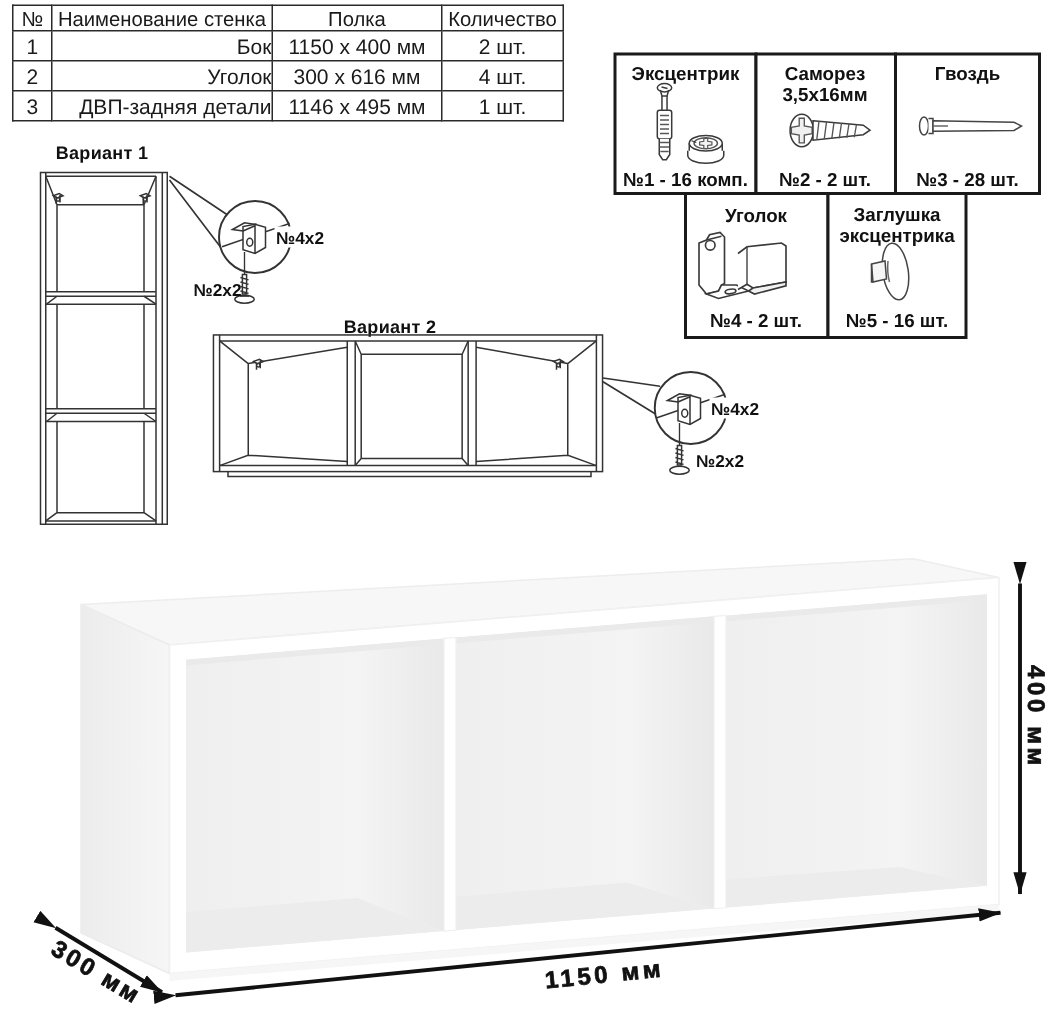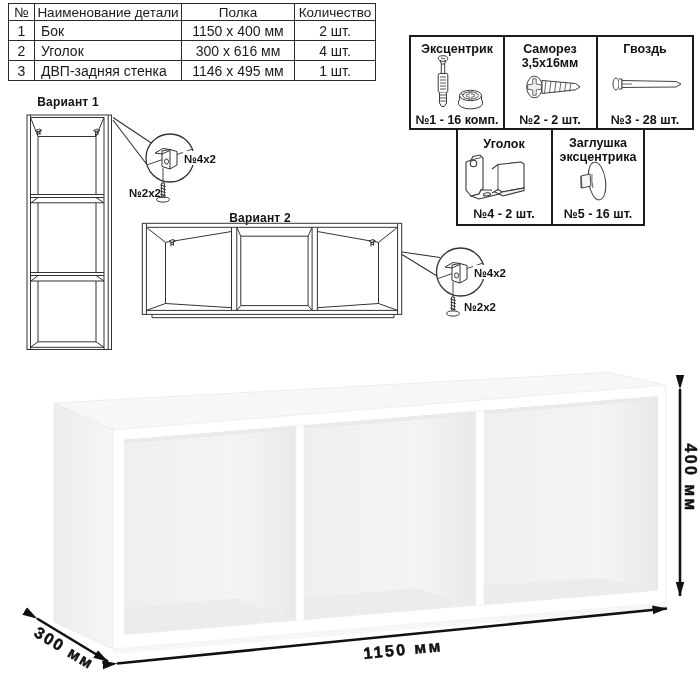--- a/index.html
+++ b/index.html
@@ -2,54 +2,54 @@
 <html><head>
 <meta charset="utf-8">
 <style>
   html,body{margin:0;padding:0;background:#fff;}
   body{width:700px;height:690px;position:relative;font-family:"Liberation Sans",sans-serif;overflow:hidden;}
   #cv{position:absolute;left:0;top:0;}
   table.parts{position:absolute;left:8px;top:3px;border-collapse:collapse;table-layout:fixed;font-size:14px;color:#1a1a1a;}
   table.parts td,table.parts th{border:1px solid #2a2a2a;padding:0;text-align:center;font-weight:normal;overflow:hidden;white-space:nowrap;}
   table.parts th{height:16px;font-size:13.5px;}
   table.parts td{height:19px;}
-  table.parts td.nm{text-align:left;padding-left:6px;margin-left:36px;}
+  table.parts td.nm{text-align:right;padding-left:6px;margin-left:36px;}
 </style>
 </head>
 <body>
 
 <table class="parts">
   <colgroup>
       <col style="width:26px">
       <col style="width:147px">
       <col style="width:113px">
       <col style="width:81px">
     </colgroup>
   <tbody>
       <tr>
         <th>№</th>
-        <th>Наименование детали</th>
+        <th>Наименование стенка</th>
         <th>Полка</th>
         <th>Количество</th>
       </tr>
   <tr>
         <td>1</td>
         <td class="nm">Бок</td>
         <td>1150 х 400 мм</td>
         <td>2 шт.</td>
       </tr>
   <tr>
         <td>2</td>
         <td class="nm">Уголок</td>
         <td>300 х 616 мм</td>
         <td>4 шт.</td>
       </tr>
   <tr>
         <td>3</td>
-        <td class="nm">ДВП-задняя стенка</td>
+        <td class="nm">ДВП-задняя детали</td>
         <td>1146 х 495 мм</td>
         <td>1 шт.</td>
       </tr>
 </tbody>
   </table>
 <svg id="cv" width="700" height="690" viewBox="0 0 700 690">
 <defs>
   <marker id="ah" markerWidth="16" markerHeight="12" refX="14.5" refY="5" orient="auto" markerUnits="userSpaceOnUse">
     <path d="M0,0.6 L15,5 L0,9.4 z" fill="#111"></path>
   </marker>

